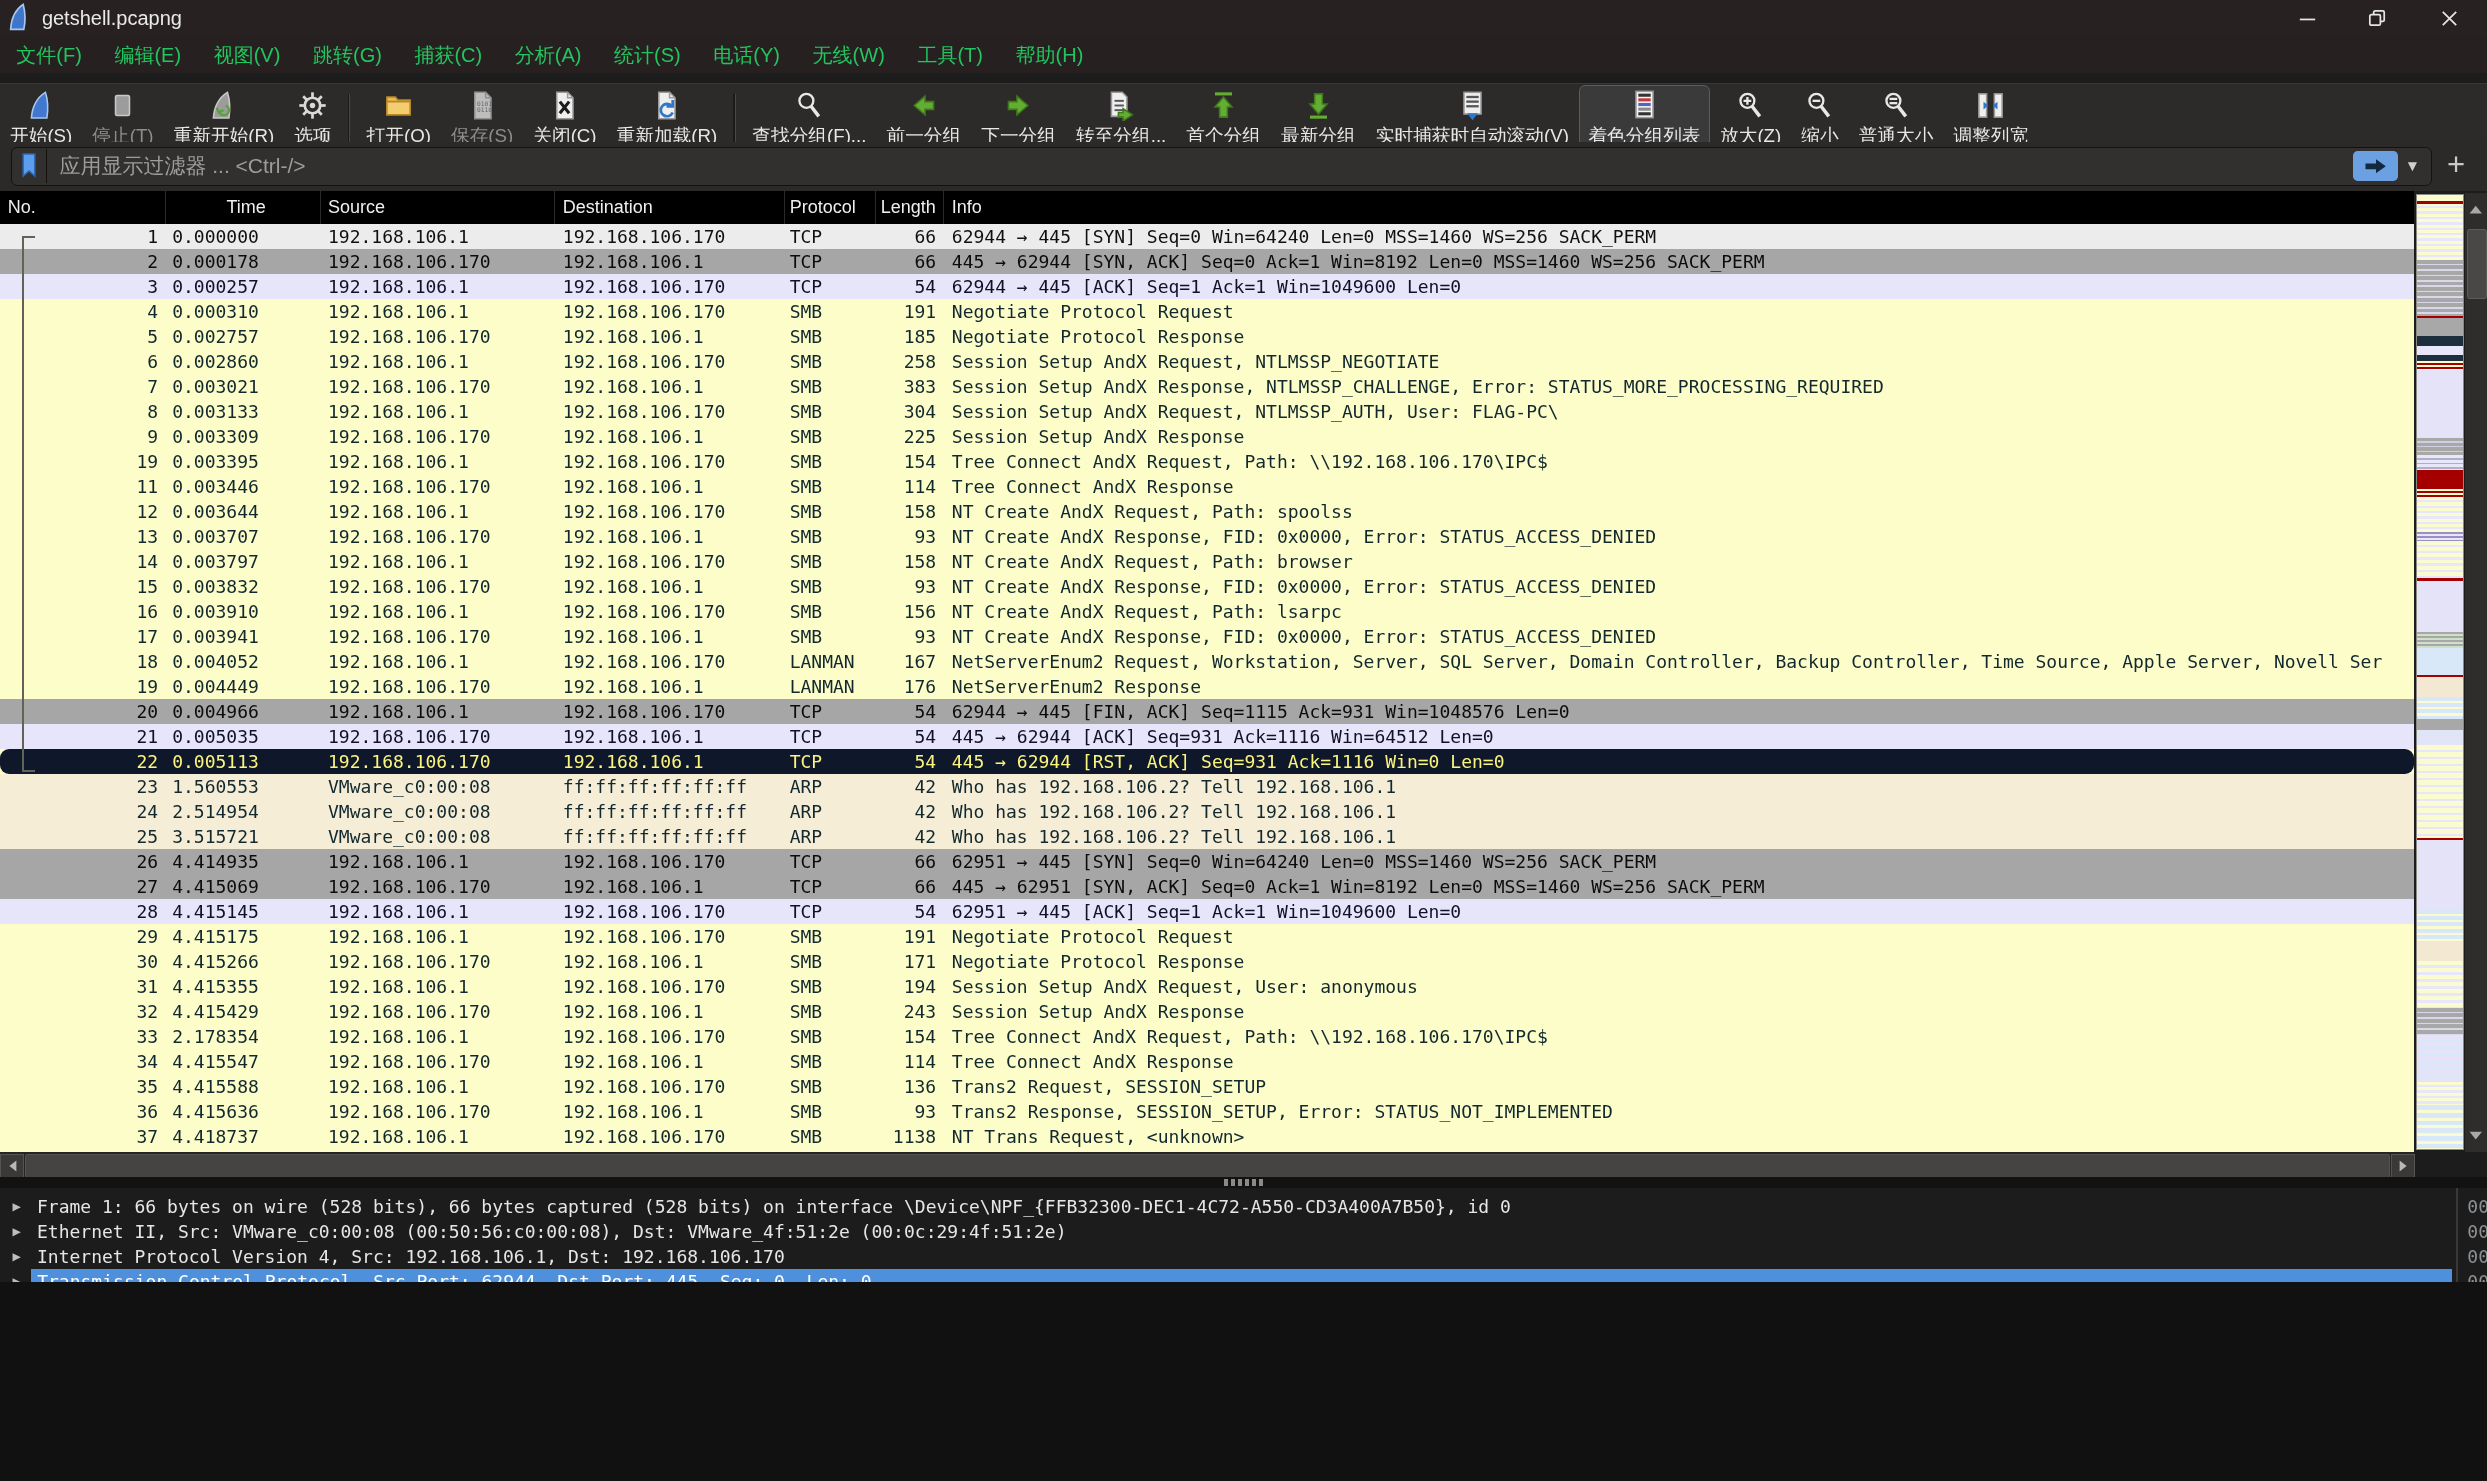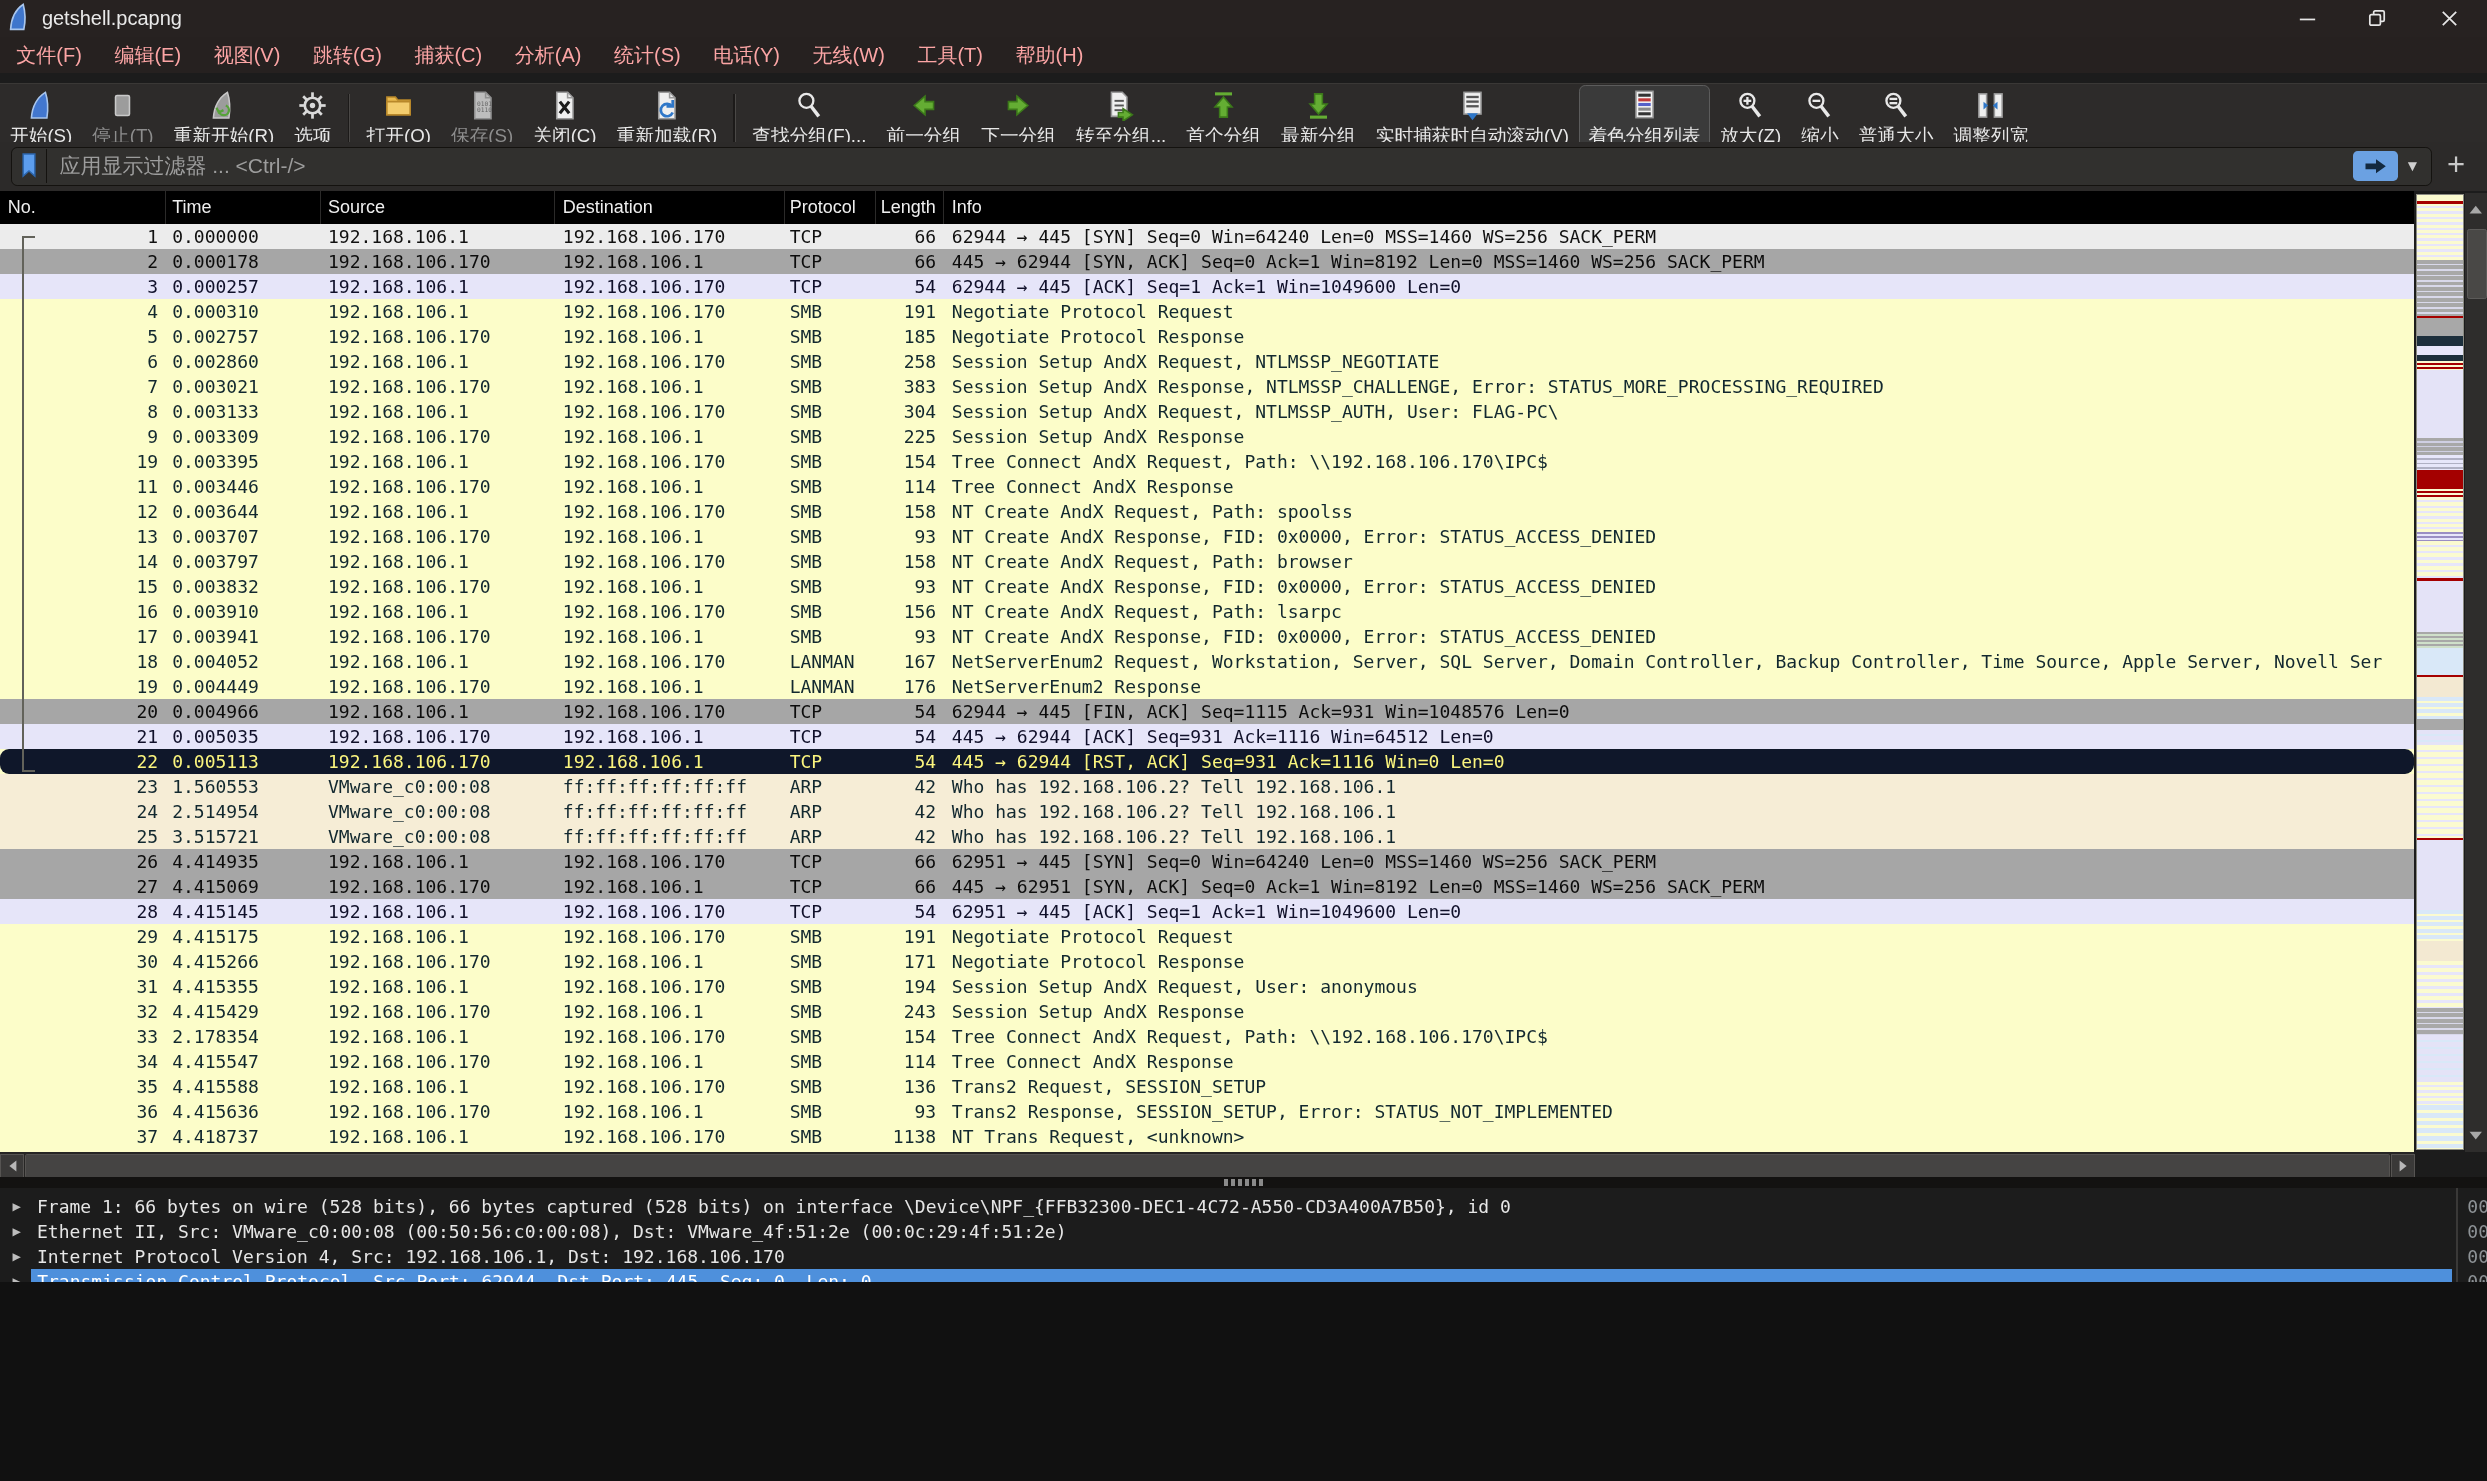--- a/index.html
+++ b/index.html
@@ -6,21 +6,21 @@
   #win{position:relative;width:2487px;height:1282px;background:#1c1c1c;overflow:hidden;
        font-family:"Liberation Sans","DejaVu Sans",sans-serif;}
   
   #titlebar{position:absolute;left:0;top:0;width:2487px;height:37px;background:#272221;display:flex;align-items:center;}
   #app-icon{width:26.4px;height:31px;margin-left:6.2px;}
   #title-text{color:#e9e9e9;font-size:20px;margin-left:9.3px;}
   .wctl{position:absolute;top:0;width:73px;height:37px;display:flex;align-items:center;justify-content:center;}
   .wctl svg{width:23px;height:23px;}
   
   #menubar{position:absolute;left:0;top:37px;width:2487px;height:36px;background:#262120;display:flex;align-items:center;}
-  .menu-item{color:#fca5a5;font-size:20px;padding:0 16.3px;height:36px;line-height:36px;}
+  .menu-item{color:#22c55e;font-size:20px;padding:0 16.3px;height:36px;line-height:36px;}
   
   #toolbar{position:absolute;left:0;top:73px;width:2487px;height:68px;background:#2d2b2a;
            border-top:0.8px solid #3a3836;border-bottom:0.8px solid #151312;display:flex;align-items:center;margin-top:10px;}
   .tbtn{display:flex;flex-direction:column;align-items:center;justify-content:flex-start;height:62px;
         padding:3.1px 10px 0 10px;border-radius:6.2px;}
   .tbtn .ticon{width:34px;height:34px;display:flex;align-items:center;justify-content:center;}
   .tbtn .ticon svg{width:31px;height:31px;}
   .tbtn .tlabel{font-size:18.7px;color:#e8e8e8;white-space:nowrap;margin-top:0.8px;}
   .tbtn.disabled .tlabel{color:#8d8d8d;}
   .tbtn.pressed{background:#3a3a3a;border:1.6px solid #5c5c5c;padding:1.6px 8.5px 0 8.5px;}
@@ -378,21 +378,21 @@
             <path d="M5 9h15V3l14 10-14 10v-6H5z" fill="#13293f"></path>
           </svg>
       </span>
       <span id="filter-chevron">▼</span>
     </div>
     <div id="filter-plus">+</div>
   </div>
 
   <div id="hdrrow">
       <div class="hcell" style="width:166px;padding-left:7.8px;">No.</div>
-      <div class="hcell" style="width:155px;padding-left:6.2px;">Time</div>
+      <div class="hcell" style="width:155px;padding-left:6.2px;text-align:center;">Time</div>
       <div class="hcell" style="width:234px;padding-left:7px;">Source</div>
       <div class="hcell" style="width:230px;padding-left:7.8px;">Destination</div>
       <div class="hcell" style="width:91px;padding-left:4.7px;">Protocol</div>
       <div class="hcell" style="width:68px;padding-left:4.7px;">Length</div>
       <div class="hcell" style="flex:1;border-right:none;padding-left:7.8px;">Info</div>
     </div>
 
   <div id="plist">
       <div class="prow r-sel">
         <div class="pc c-no">1</div>

